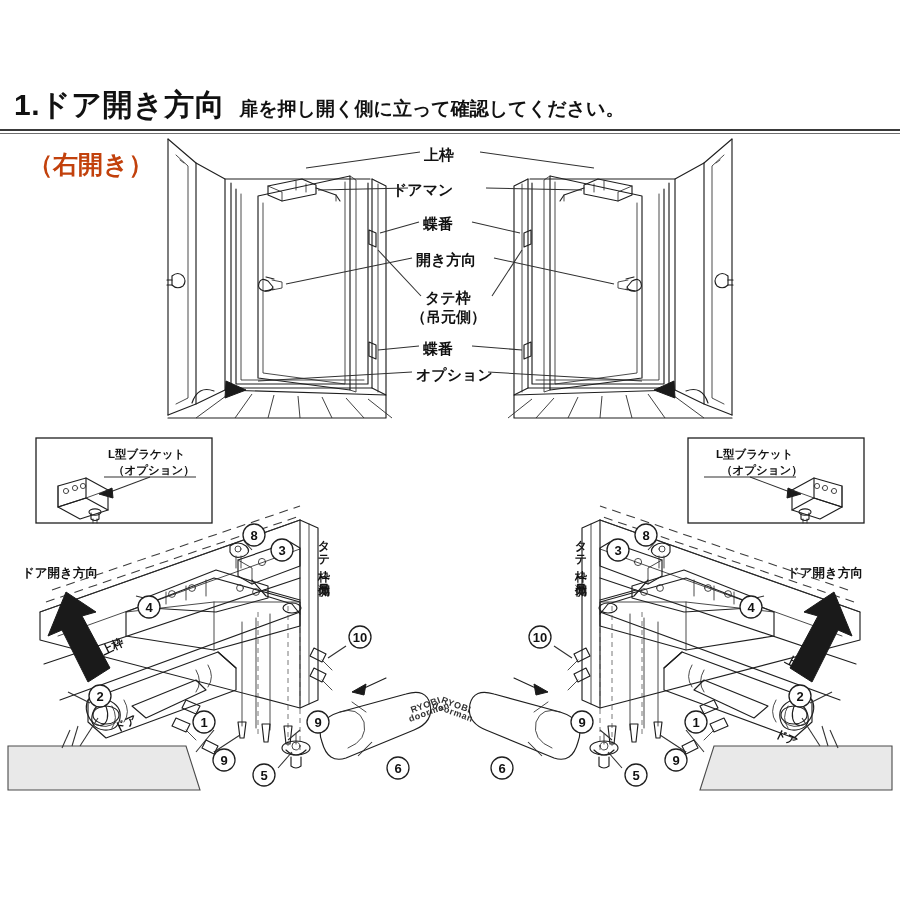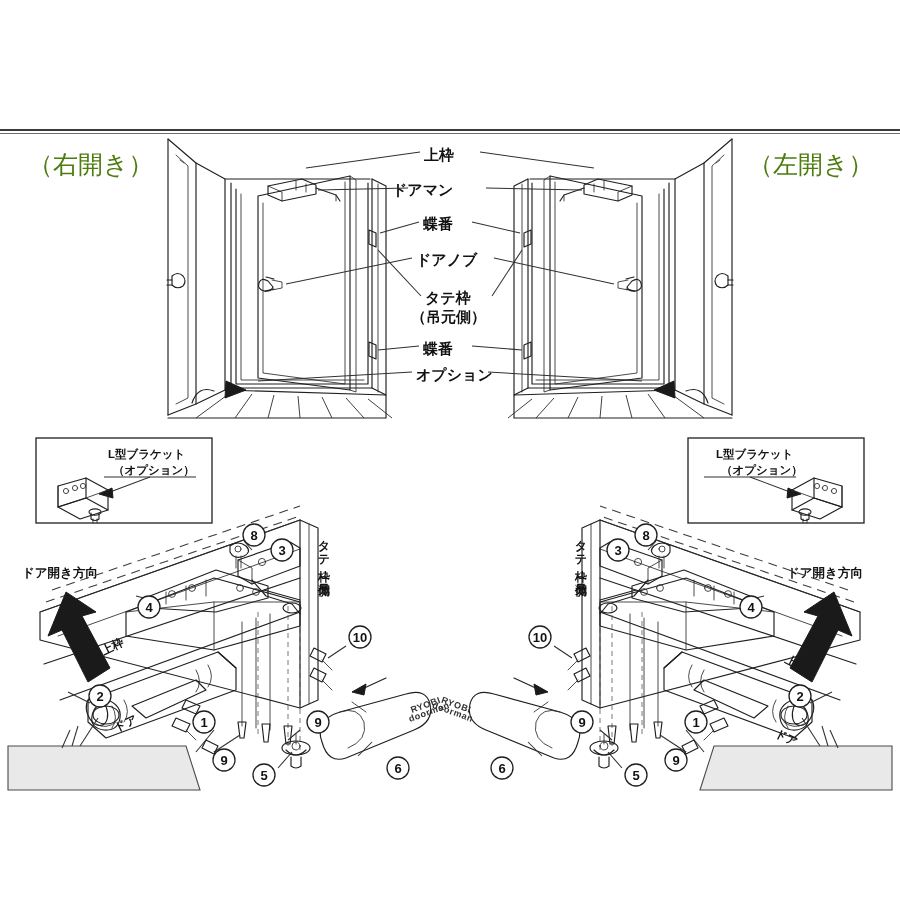--- a/index.html
+++ b/index.html
@@ -13,21 +13,21 @@
   
   .title-row{position:absolute;left:14px;top:90px;display:flex;align-items:flex-end;gap:14px;}
   .title-main{font-size:30px;font-weight:bold;letter-spacing:.5px;line-height:1;color:#111;}
   .title-sub{font-size:19px;font-weight:bold;line-height:1;color:#111;padding-bottom:2px;}
   .title-rule{position:absolute;left:0;top:129px;width:900px;height:0;border-top:2px solid #3a3a3a;}
   .title-rule2{position:absolute;left:0;top:133px;width:900px;height:0;border-top:1px solid #6f6f6f;}
 
   
   .lbl{position:absolute;font-size:15px;font-weight:bold;color:#121212;white-space:nowrap;line-height:1.18;}
   .lbl-sm{position:absolute;font-size:11.5px;font-weight:bold;color:#121212;white-space:nowrap;line-height:1.25;}
-  .lbl-side{position:absolute;font-size:25px;font-weight:normal;color:#4d7c0f;white-space:nowrap;}
+  .lbl-side{position:absolute;font-size:25px;font-weight:bold;color:#c2410c;white-space:nowrap;}
   .vert{writing-mode:vertical-rl;text-orientation:upright;}
 
   
   svg.layer{position:absolute;left:0;top:0;width:900px;height:900px;overflow:visible;pointer-events:none;}
   .st{fill:none;stroke:#1f1f1f;stroke-width:1.15;stroke-linejoin:round;stroke-linecap:round;}
   .stt{fill:none;stroke:#2a2a2a;stroke-width:.85;stroke-linejoin:round;stroke-linecap:round;}
   .lead{fill:none;stroke:#303030;stroke-width:1.05;}
   .dash{fill:none;stroke:#3a3a3a;stroke-width:1.05;stroke-dasharray:9 6;}
   .dashthin{fill:none;stroke:#555;stroke-width:.8;stroke-dasharray:5 4;}
   .fillblk{fill:#1a1a1a;stroke:#1a1a1a;stroke-width:1;}
@@ -36,30 +36,33 @@
   .callout text{font-family:"Liberation Sans",sans-serif;font-size:13px;font-weight:bold;fill:#111;text-anchor:middle;dominant-baseline:central;}
   .notebox{fill:#e9e9e9;stroke:#4a4a4a;stroke-width:1.1;}
   .floor{fill:none;stroke:#2b2b2b;stroke-width:.9;}
   .logo{font-family:"Liberation Sans",sans-serif;font-size:9px;font-weight:bold;fill:#333;letter-spacing:.6px;}
 </style>
 </head>
 <body>
 
 <div id="page">
 
+  <div class="title-row">
+    <span class="title-main">1.ドア開き方向</span>
+    <span class="title-sub">扉を押し開く側に立って確認してください。</span>
+  </div>
   <div class="title-rule"></div>
   <div class="title-rule2"></div>
 
   <div class="lbl-side" style="left:28px;top:148px;">（右開き）</div>
-  <div class="lbl-side" style="left:748px;top:148px;">（左開き）</div>
 
   <div class="lbl" style="left:424px;top:146px;">上枠</div>
   <div class="lbl" style="left:392px;top:181px;">ドアマン</div>
   <div class="lbl" style="left:423px;top:215px;">蝶番</div>
-  <div class="lbl" style="left:416px;top:251px;">ドアノブ</div>
+  <div class="lbl" style="left:416px;top:251px;">開き方向</div>
   <div class="lbl" style="left:425px;top:289px;">タテ枠</div>
   <div class="lbl" style="left:411px;top:308px;">（吊元側）</div>
   <div class="lbl" style="left:423px;top:340px;">蝶番</div>
   <div class="lbl" style="left:416px;top:366px;">オプション</div>
 
   <div class="lbl-sm" style="left:108px;top:447px;">L型ブラケット</div>
   <div class="lbl-sm" style="left:113px;top:463px;">（オプション）</div>
   <div class="lbl-sm" style="left:716px;top:447px;">L型ブラケット</div>
   <div class="lbl-sm" style="left:721px;top:463px;">（オプション）</div>
 

